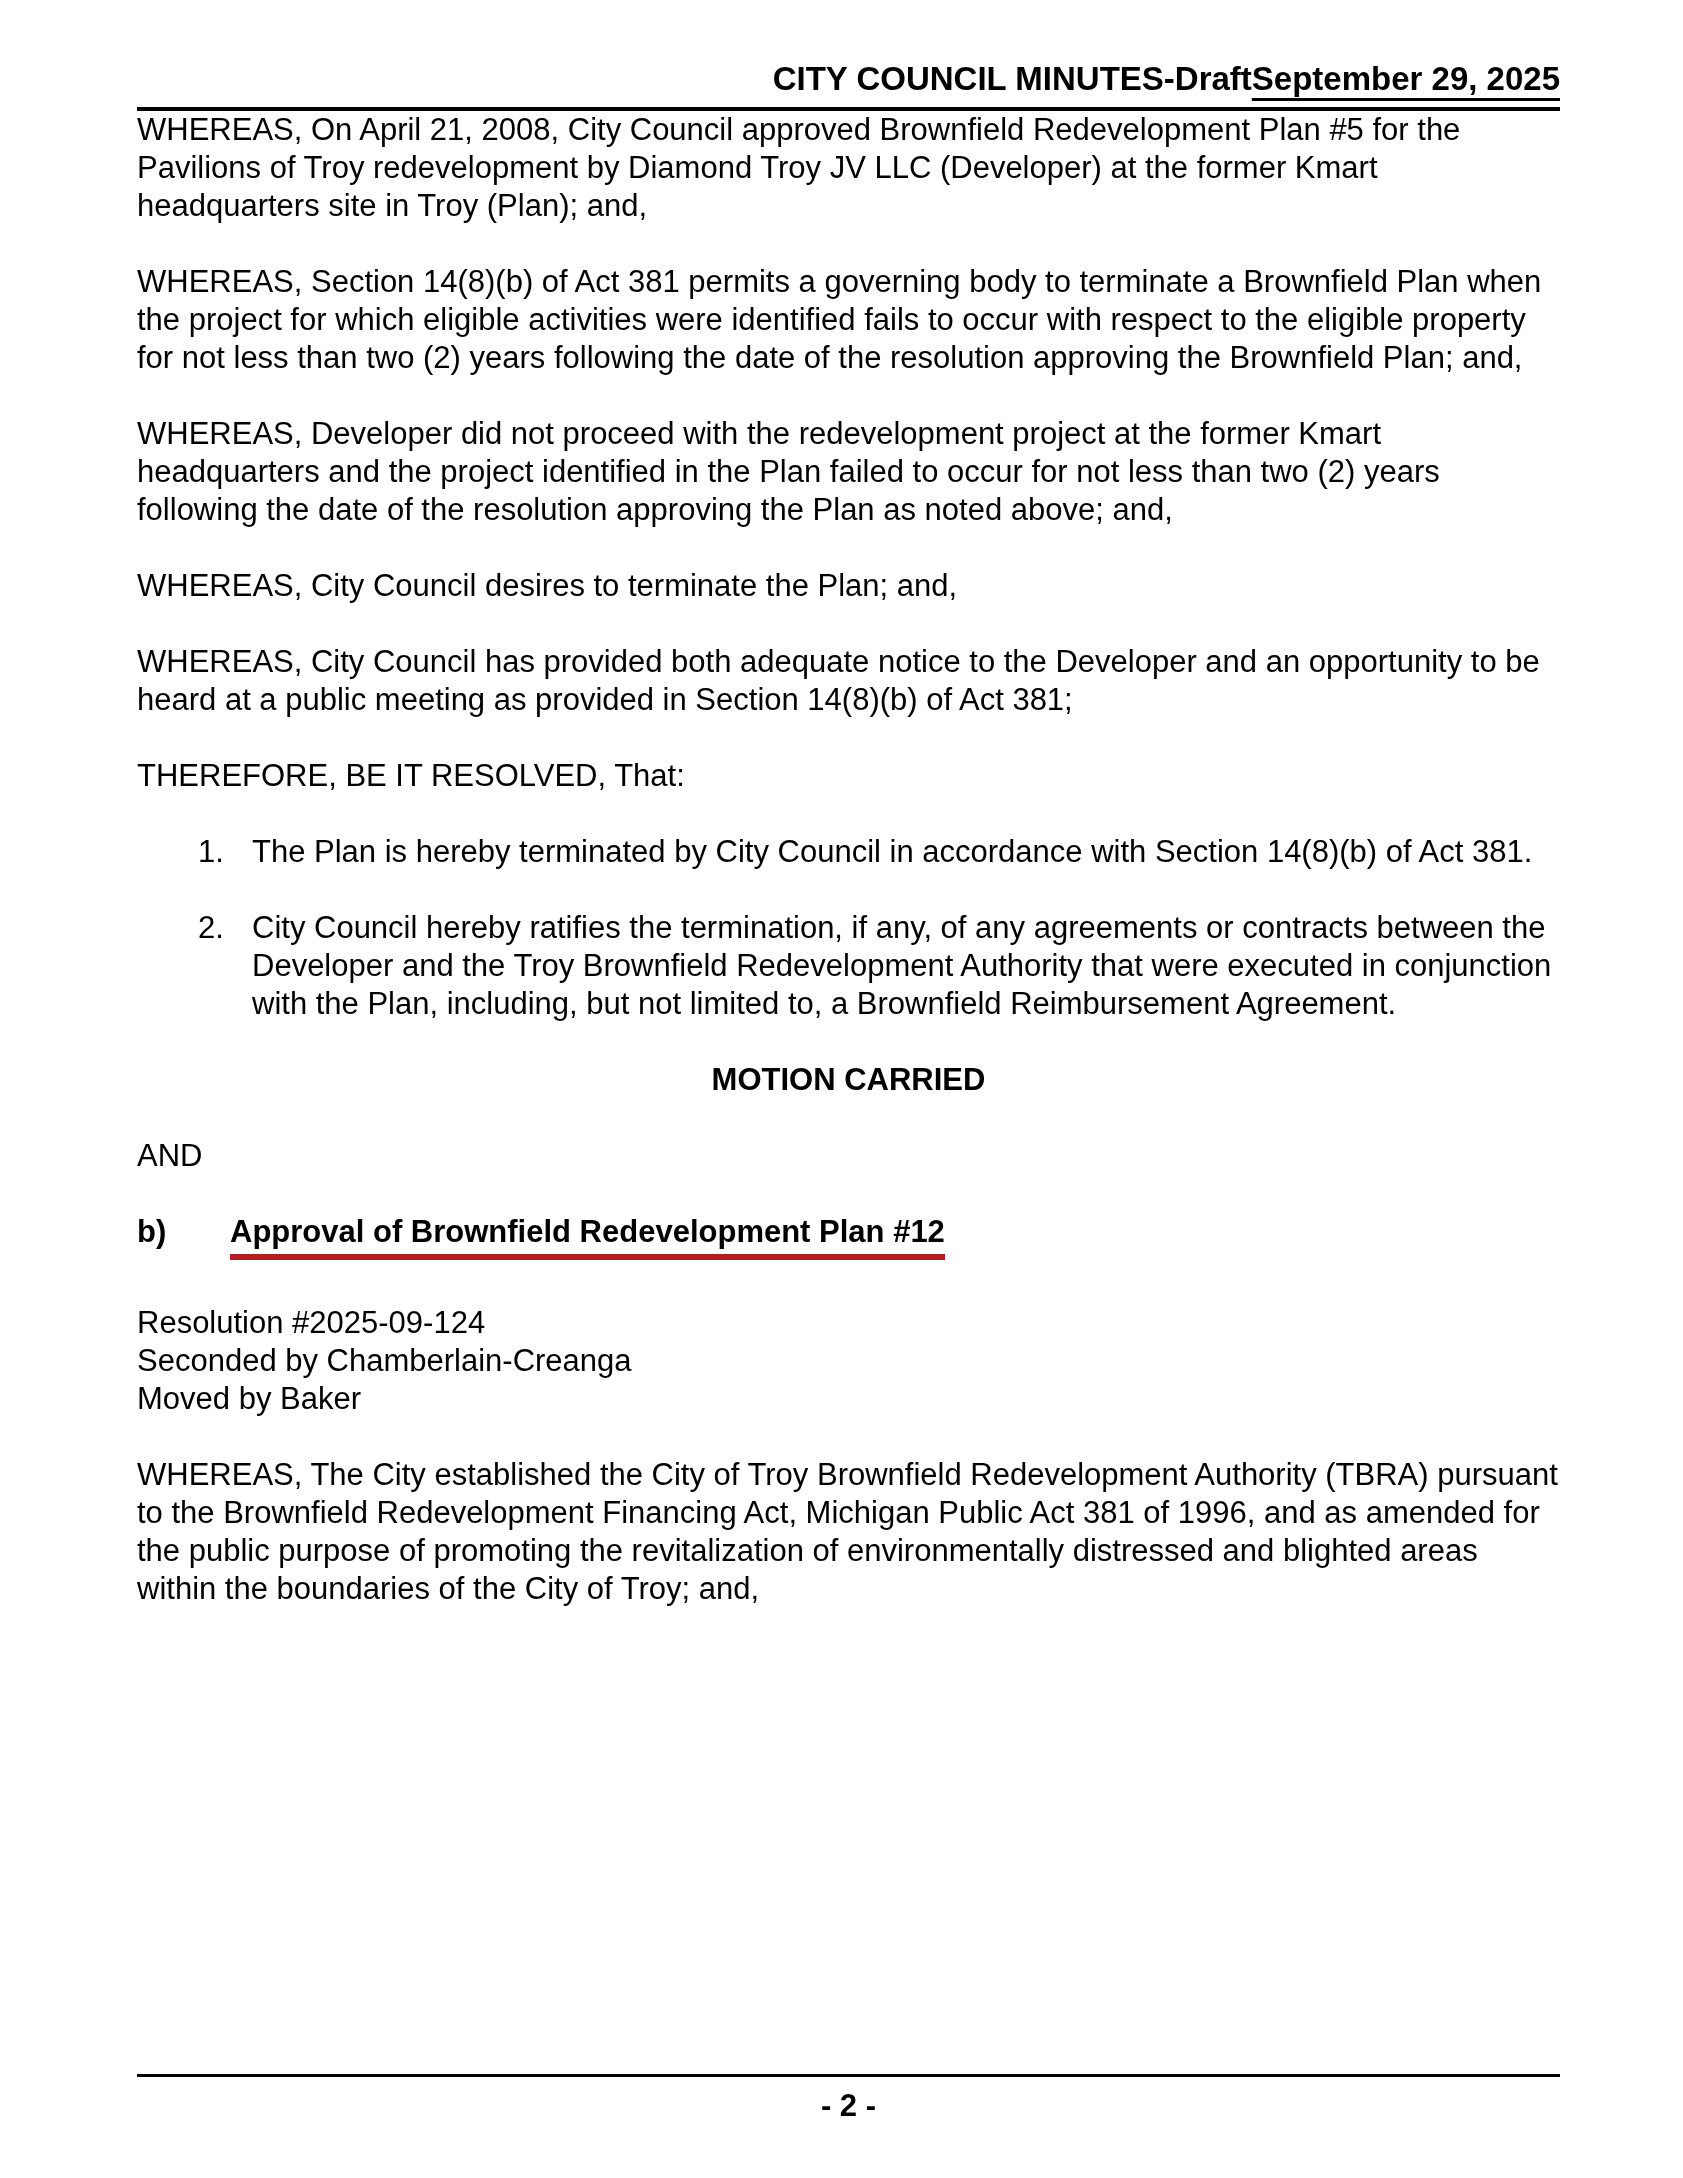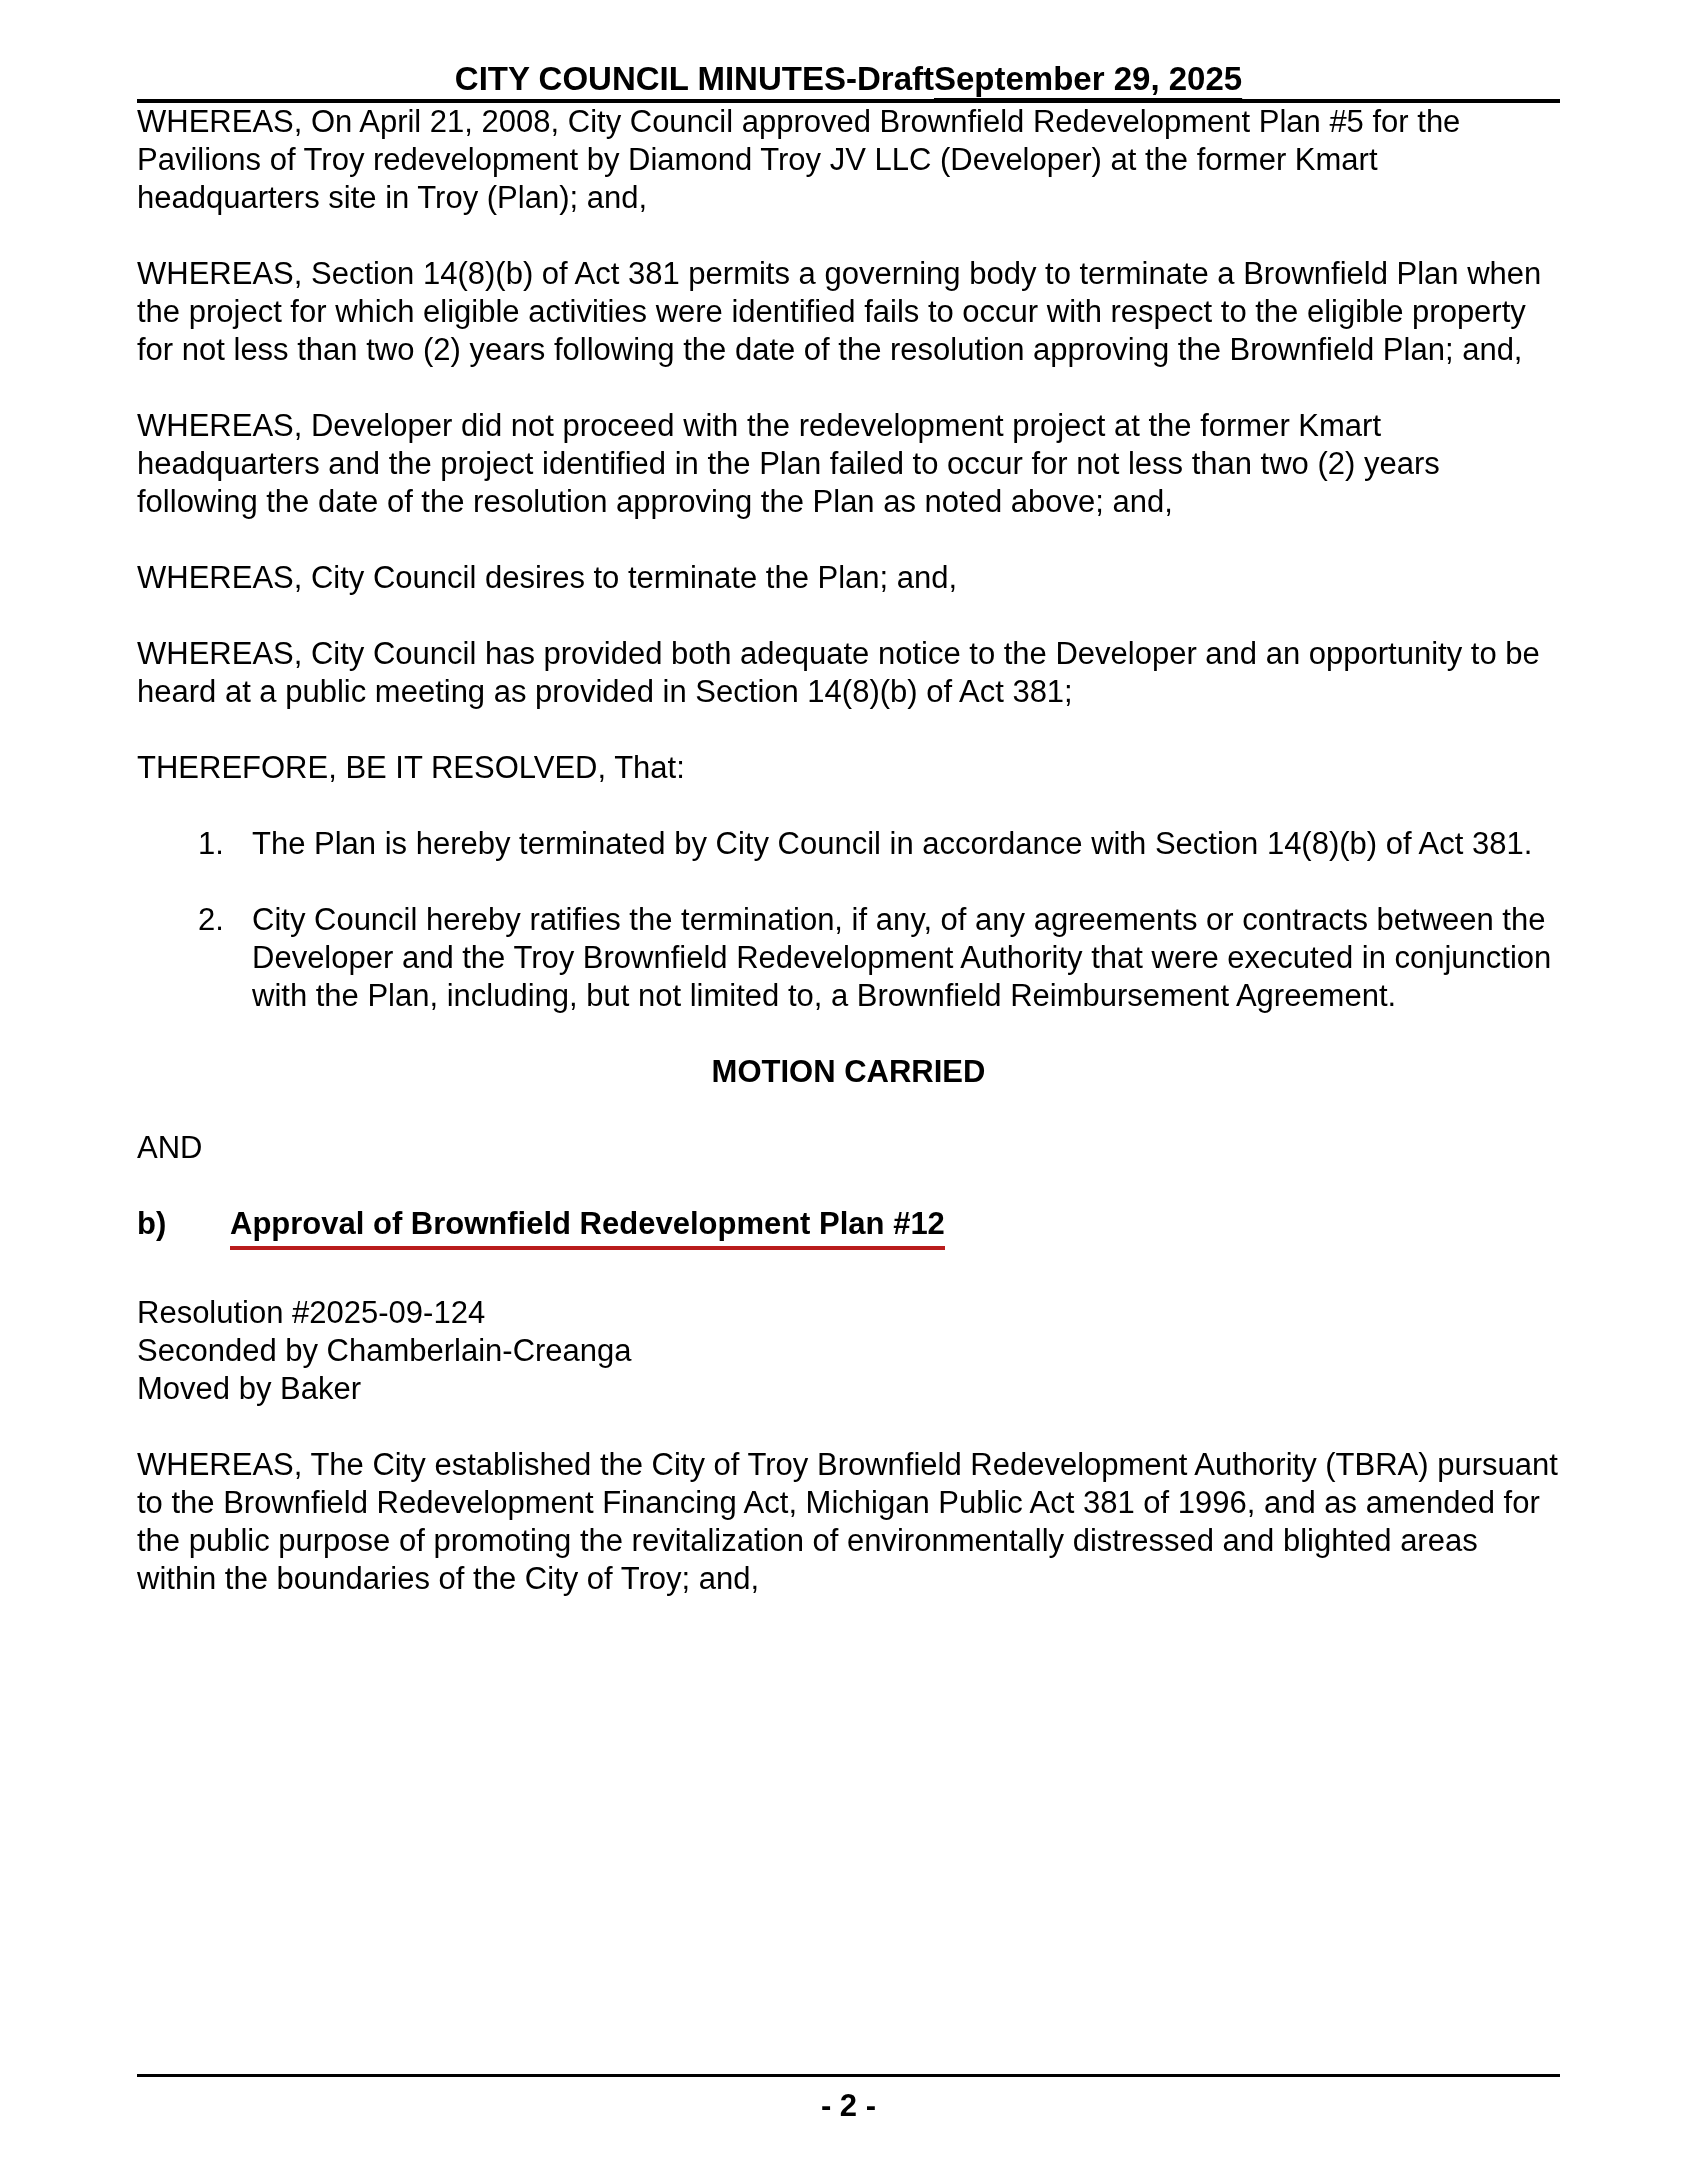--- a/index.html
+++ b/index.html
@@ -19,27 +19,27 @@
     overflow: hidden;
   }
   .content {
     position: absolute;
     left: 137px;
     top: 59px;
     width: 1423px;
   }
   .doc-header {
     display: flex;
-    justify-content: center;
+    justify-content: flex-end;
     align-items: baseline;
     font-weight: bold;
     font-size: 33px;
     line-height: 40px;
     border-bottom: 4px solid #000000;
-    padding-bottom: 0;
+    padding-bottom: 8px;
   }
   .doc-header .date {
     text-decoration: underline;
     text-underline-offset: 8px;
     text-decoration-thickness: 3px;
   }
   .body-start { margin-top: 50px; }
   .para { margin: 0 0 38px 0; }
   .list-item {
     display: flex;
@@ -61,21 +61,21 @@
     display: flex;
     margin: 0 0 44px 0;
     font-weight: bold;
   }
   .agenda-letter {
     flex: none;
     width: 93px;
   }
   .agenda-title {
     display: inline-block;
-    border-bottom: 4px solid #b91c1c;
+    border-bottom: 6px solid #b91c1c;
     padding-bottom: 3px;
   }
   .res-block { margin: 0 0 38px 0; }
   .doc-footer {
     position: absolute;
     left: 137px;
     top: 2074px;
     width: 1423px;
     border-top: 3px solid #000000;
     text-align: center;

